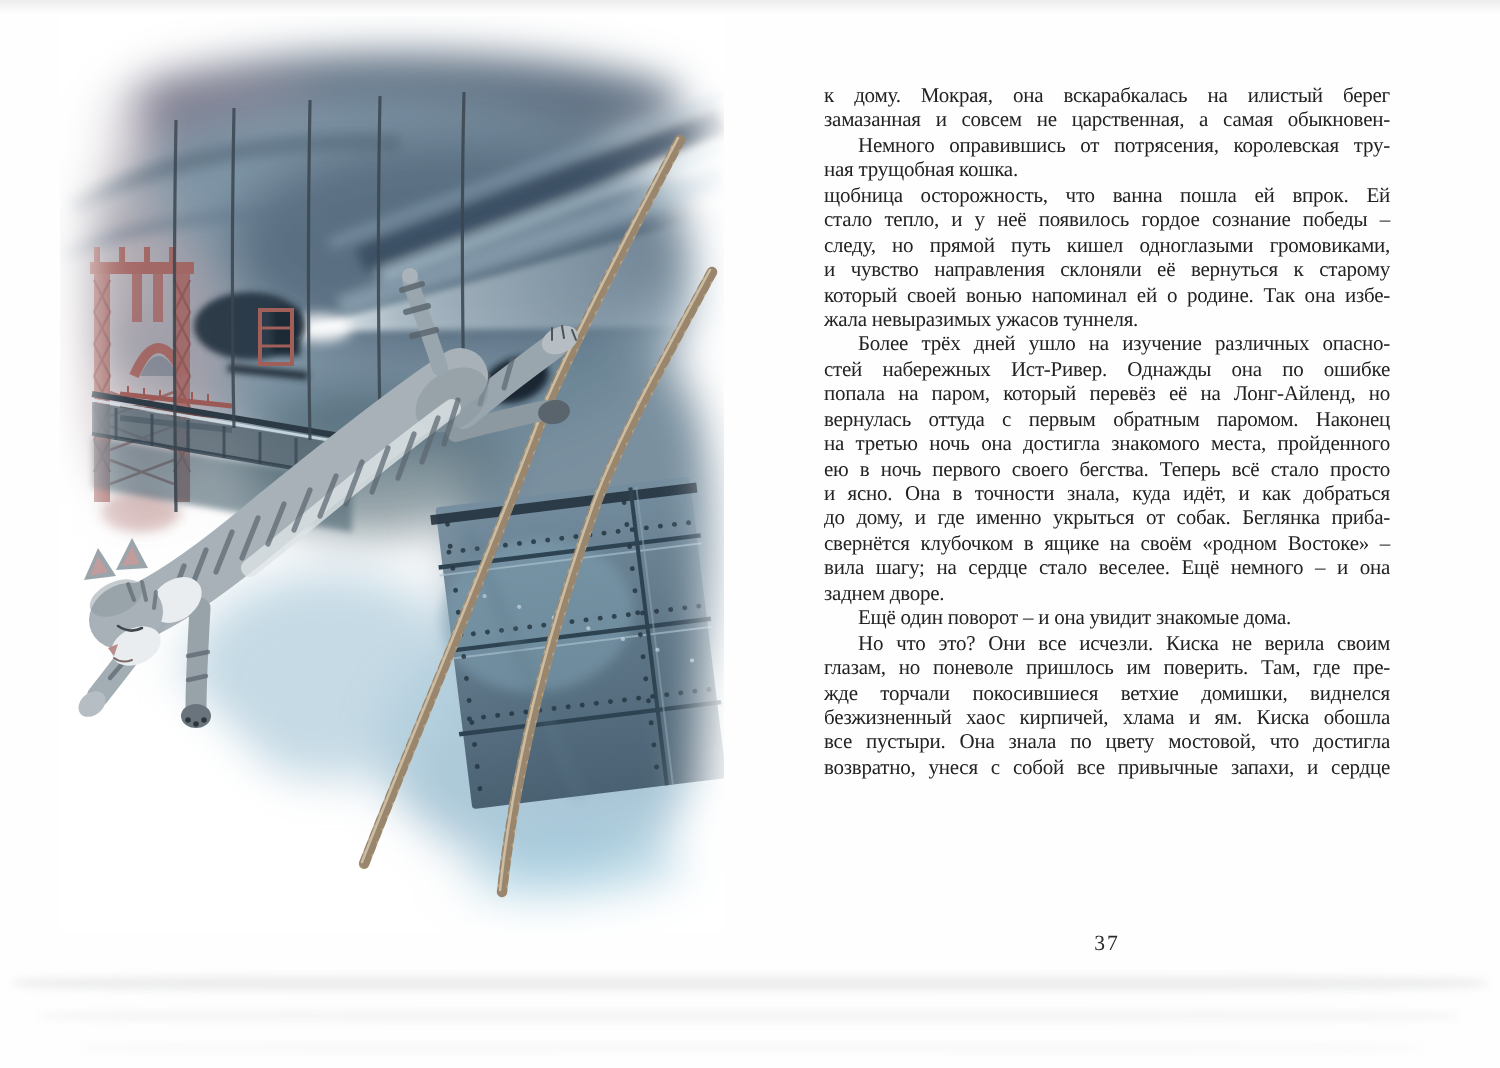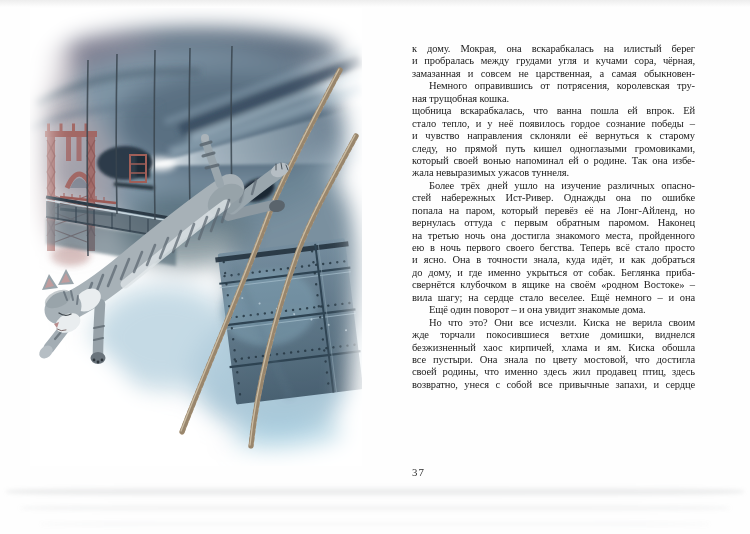--- a/index.html
+++ b/index.html
@@ -17,21 +17,21 @@
             background:linear-gradient(to bottom, rgba(0,0,0,0), rgba(130,135,140,.07) 50%, rgba(0,0,0,0));
             filter:blur(2px);border-radius:45%;}
   .left-page{position:absolute;left:0;top:0;width:375px;height:534px;}
   .right-page{position:absolute;left:375px;top:0;width:375px;height:534px;}
   .illustration{position:absolute;left:30px;top:8px;}
   .text-col{position:absolute;left:37px;top:43px;width:283px;color:#222222;
             font-size:10.5px;line-height:12.45px;letter-spacing:-0.12px;}
   .line{text-align:justify;text-align-last:justify;-moz-text-align-last:justify;height:12.45px;white-space:normal;}
   .line.end{text-align-last:left;-moz-text-align-last:left;}
   .line.indent{text-indent:17px;}
-  .pagenum{position:absolute;left:37px;top:466px;width:283px;text-align:left;
+  .pagenum{position:absolute;left:37px;top:466px;width:283px;text-align:center;
            font-size:10.8px;color:#2a2a2a;letter-spacing:1px;}
 </style>
 </head>
 <body>
 
 <div class="spread">
   <div class="edge-top"></div>
 
   <div class="left-page">
     <svg class="illustration" width="332" height="458" viewBox="0 0 332 458">
@@ -208,46 +208,46 @@
           <polygon points="24,316 29,314 27,320" fill="#b98b8b"></polygon>
           <path d="M27,321 Q31,324 36,322" stroke="#7d6a6a" stroke-width="1"></path>
         </g>
       </g>
     </svg>
   </div>
 
   <div class="right-page">
     <div class="text-col">
         <div class="line">к дому. Мокрая, она вскарабкалась на илистый берег</div>
-        <div class="line">и пробралась между грудами угля и кучами сора, чёрная,</div>
         <div class="line">замазанная и совсем не царственная, а самая обыкновен-</div>
         <div class="line indent">Немного оправившись от потрясения, королевская тру-</div>
         <div class="line end">ная трущобная кошка.</div>
-        <div class="line">щобница вскарабкалась, что ванна пошла ей впрок. Ей</div>
+        <div class="line">щобница осторожность, что ванна пошла ей впрок. Ей</div>
         <div class="line">стало тепло, и у неё появилось гордое сознание победы –</div>
+        <div class="line">следу, но прямой путь кишел одноглазыми громовиками,</div>
         <div class="line">и чувство направления склоняли её вернуться к старому</div>
-        <div class="line">следу, но прямой путь кишел одноглазыми громовиками,</div>
         <div class="line">который своей вонью напоминал ей о родине. Так она избе-</div>
         <div class="line end">жала невыразимых ужасов туннеля.</div>
         <div class="line indent">Более трёх дней ушло на изучение различных опасно-</div>
         <div class="line">стей набережных Ист-Ривер. Однажды она по ошибке</div>
         <div class="line">попала на паром, который перевёз её на Лонг-Айленд, но</div>
         <div class="line">вернулась оттуда с первым обратным паромом. Наконец</div>
         <div class="line">на третью ночь она достигла знакомого места, пройденного</div>
         <div class="line">ею в ночь первого своего бегства. Теперь всё стало просто</div>
         <div class="line">и ясно. Она в точности знала, куда идёт, и как добраться</div>
         <div class="line">до дому, и где именно укрыться от собак. Беглянка приба-</div>
         <div class="line">свернётся клубочком в ящике на своём «родном Востоке» –</div>
         <div class="line">вила шагу; на сердце стало веселее. Ещё немного – и она</div>
+        <div class="line end">заднем дворе.</div>
         <div class="line indent end">Ещё один поворот – и она увидит знакомые дома.</div>
         <div class="line indent">Но что это? Они все исчезли. Киска не верила своим</div>
+        <div class="line">глазам, но поневоле пришлось им поверить. Там, где пре-</div>
         <div class="line">жде торчали покосившиеся ветхие домишки, виднелся</div>
         <div class="line">безжизненный хаос кирпичей, хлама и ям. Киска обошла</div>
         <div class="line">все пустыри. Она знала по цвету мостовой, что достигла</div>
-        <div class="line">своей родины, что именно здесь жил продавец птиц, здесь</div>
         <div class="line">возвратно, унеся с собой все привычные запахи, и сердце</div>
       </div>
     <div class="pagenum">37</div>
   </div>
 
   <div class="edge-bottom-1"></div>
   <div class="edge-bottom-2"></div>
   <div class="edge-bottom-3"></div>
 </div>
 

